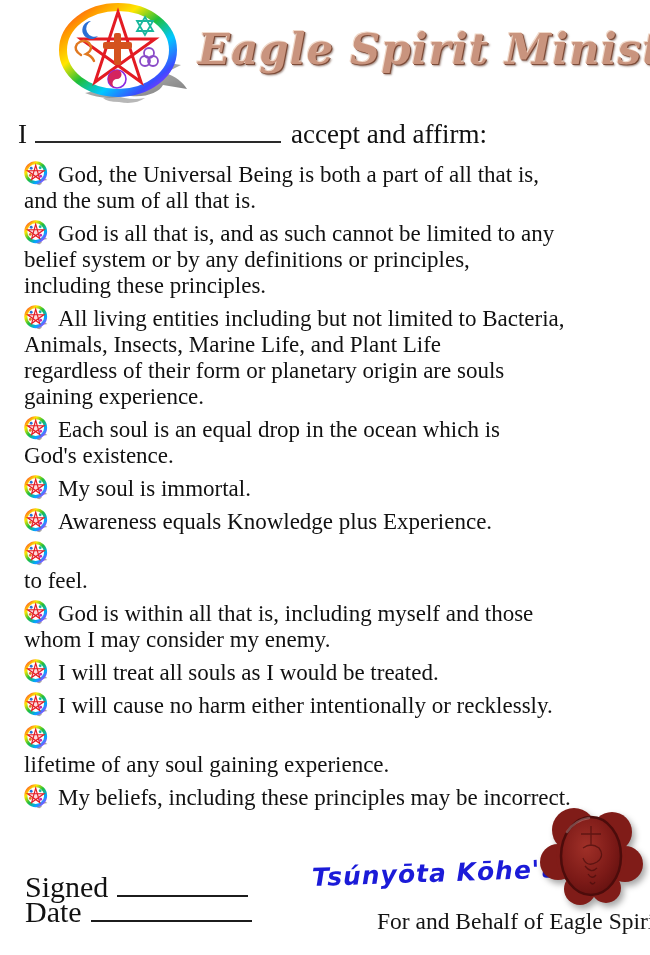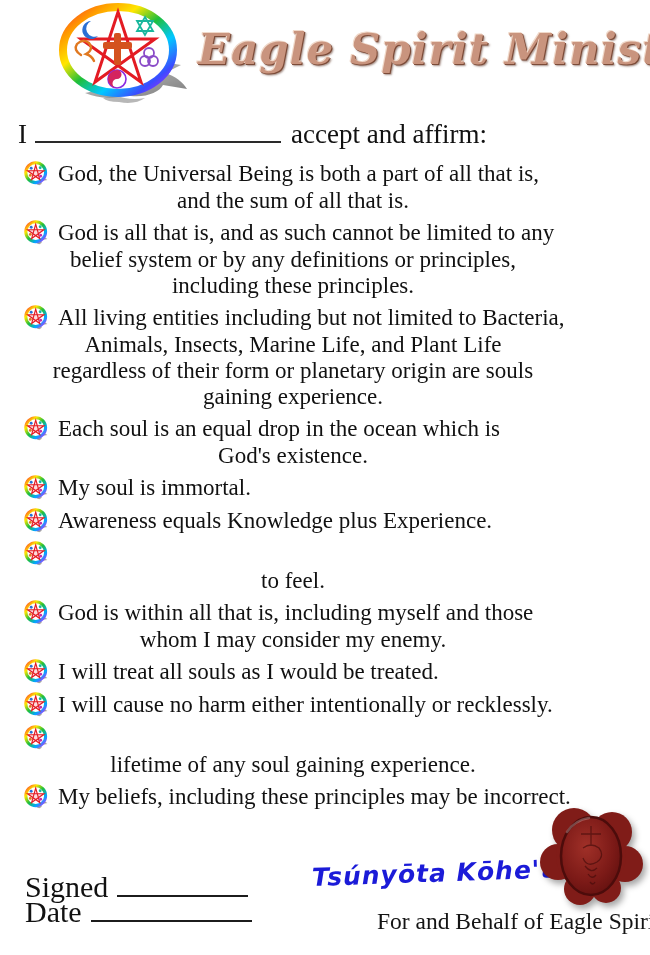--- a/index.html
+++ b/index.html
@@ -34,23 +34,23 @@
     margin:0 10px 0 8px;vertical-align:baseline;
   }
   
   .principles{
     list-style:none;
     margin:10px 0 0 0;
     padding:0 30px 0 24px;
     font-size:23px;line-height:26px;
   }
   .item{margin:0 0 6px 0;}
-  .first-row{display:flex;gap:7px;}
+  .first-row{display:flex;align-items:center;gap:7px;}
   .bullet{flex:0 0 auto;width:27px;height:27px;display:inline-block;}
-  .cont{text-align:center;padding-right:58px;}
+  .cont{text-align:left;padding-right:58px;}
   
   .sig-row{position:absolute;left:25px;font-size:30px;}
   .signed-row{top:866px;}
   .date-row{top:891px;}
   .uline{display:inline-block;height:0.95em;border-bottom:2px solid #1c1c1c;vertical-align:baseline;margin-left:9px;}
   .uline-signed{width:131px;}
   .uline-date{width:161px;}
   .signature{
     position:absolute;left:312px;top:860px;width:170px;
     font-family:"DejaVu Sans","Liberation Sans",sans-serif;

